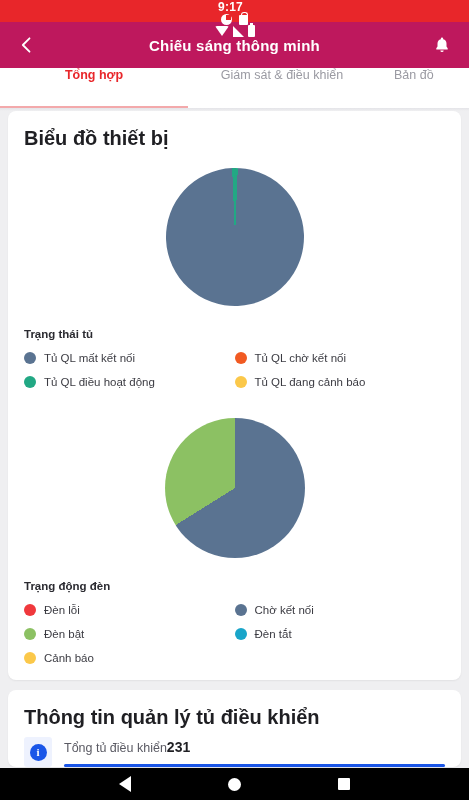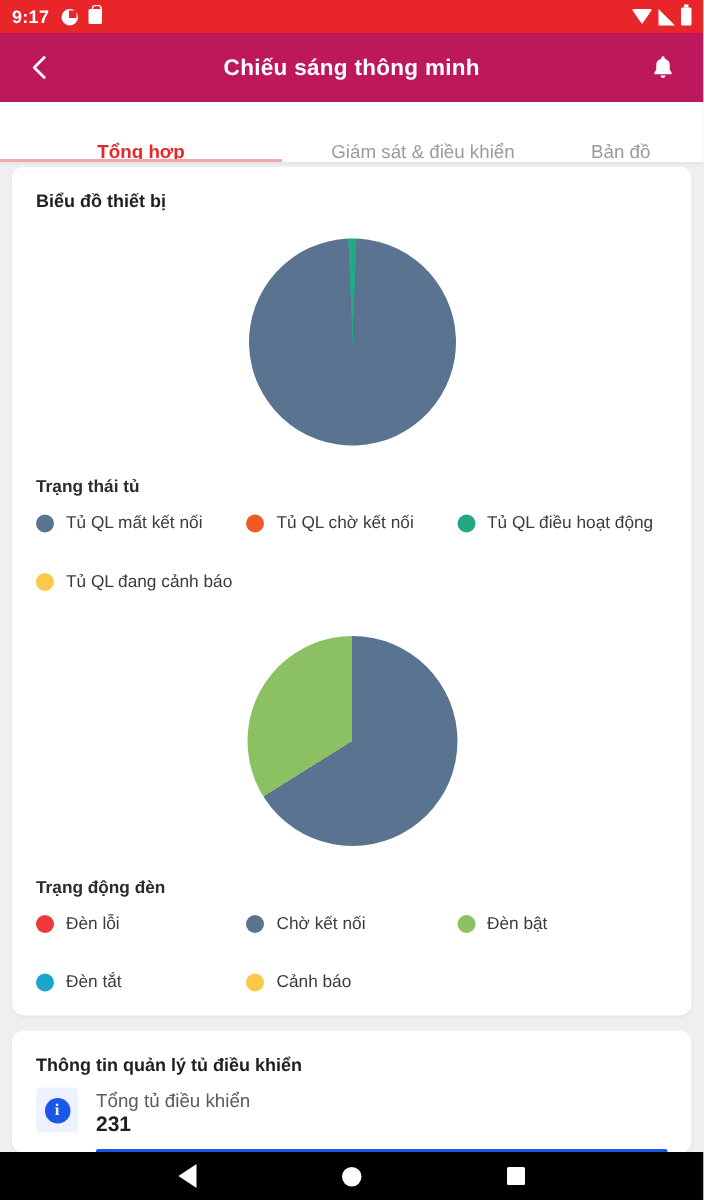--- a/index.html
+++ b/index.html
@@ -8,21 +8,21 @@
     font-family: "Liberation Sans", sans-serif;
     background: #efeff1;
     overflow: hidden;
   }
   .phone { position: relative; width: 469px; height: 800px; background: #efeff1; }
 
   
   .statusbar {
     height: 22px; background: #e8262a; color: #fff;
     display: flex; align-items: center; padding: 0 8px;
-    font-size: 12px; font-weight: bold;
+    font-size: 12px; font-weight: bold; flex-direction: column;
   }
   .sb-time { margin-right: 8px; letter-spacing: .2px; }
   .sb-left-icons { display: flex; align-items: center; gap: 7px; }
   .sb-spacer { flex: 1; }
   .sb-right-icons { display: flex; align-items: center; gap: 4px; }
   .ic-clockish {
     width: 11px; height: 11px; border-radius: 50%; background: #fff; position: relative;
   }
   .ic-clockish::after {
     content: ""; position: absolute; left: 5px; top: 1px;
@@ -64,21 +64,21 @@
     flex: 1; text-align: center; font-size: 15px; font-weight: bold; letter-spacing: .2px;
   }
   .bell-btn { width: 26px; height: 26px; display:flex; align-items:center; justify-content:center; cursor: pointer; }
 
   
   .tabs {
     height: 40px; background: #fff; display: flex; align-items: stretch;
     position: relative; overflow: hidden;
   }
   .tab {
-    display: flex; align-items: flex-end; justify-content: center;
+    display: flex; align-items: flex-start; justify-content: center;
     font-size: 12.5px; color: #9a9aa2; white-space: nowrap; cursor: pointer;
     position: relative; flex: 0 0 auto;
   }
   .tab.t1 { width: 188px; color: #e8262a; font-weight: bold; }
   .tab.t2 { width: 188px; }
   .tab.t3 { width: 188px; justify-content: flex-start; padding-left: 18px; }
   .tab.active::after {
     content: ""; position: absolute; left: 0; right: 0; bottom: 0;
     height: 2px; background: #f3a9ab;
   }
@@ -87,53 +87,53 @@
   
   .content {
     position: absolute; top: 111px; left: 0; right: 0; bottom: 32px;
     background: #efeff1; overflow: hidden; padding: 0 8px;
   }
   .card {
     background: #fff; border-radius: 8px; margin-bottom: 10px;
     box-shadow: 0 1px 2px rgba(0,0,0,.06);
   }
   .card-title {
-    font-size: 12px; font-weight: bold; color: #1f1f23;
+    font-size: 20px; font-weight: bold; color: #1f1f23;
     padding: 16px 16px 4px 16px;
   }
 
   
   .pie-wrap { display: flex; justify-content: center; padding: 14px 0 8px 0; }
   .pie { border-radius: 50%; }
   .pie1 { width: 138px; height: 138px; }
   .pie2 { width: 140px; height: 140px; }
 
   
   .legend { padding: 14px 16px 16px 16px; }
   .legend-title { font-size: 11.5px; font-weight: bold; color: #2b2b31; margin-bottom: 12px; }
-  .legend-grid { display: grid; grid-template-columns: 1fr 1fr 1fr; row-gap: 27px; }
+  .legend-grid { display: grid; grid-template-columns: 1fr 1fr; row-gap: 12px; }
   .legend-item { display: flex; align-items: center; gap: 8px; }
   .legend-dot { width: 12px; height: 12px; border-radius: 50%; flex: 0 0 auto; }
   .legend-label { font-size: 11.5px; color: #3b3b42; white-space: nowrap; }
 
   
   .info-row {
     display: flex; align-items: flex-start; padding: 4px 16px 0 16px; gap: 12px;
   }
   .info-icon-box {
     width: 28px; height: 30px; background: #eef2fe; border-radius: 3px;
     display: flex; align-items: center; justify-content: center; flex: 0 0 auto;
   }
   .info-icon {
     width: 17px; height: 17px; border-radius: 50%; background: #1a56e8;
     color: #fff; font-size: 11px; font-weight: bold; font-family: "Liberation Serif", serif;
     display: flex; align-items: center; justify-content: center;
   }
   .info-main { flex: 1; padding-top: 2px; }
-  .info-line { display: flex; align-items: baseline; justify-content: flex-start; flex-direction: column; }
+  .info-line { display: flex; align-items: baseline; justify-content: flex-start; }
   .info-label { font-size: 12.5px; color: #5a5a63; }
   .info-value { font-size: 14px; font-weight: bold; color: #1f1f23; }
   .bar-track { height: 3px; background: #e4e4e8; border-radius: 2px; margin-top: 9px; }
   .bar-fill { height: 3px; background: #1a56e8; border-radius: 2px; }
 
   
   .navbar {
     position: absolute; left: 0; right: 0; bottom: 0; height: 32px; background: #000;
     display: flex; align-items: center; justify-content: space-around; padding: 0 70px;
   }

